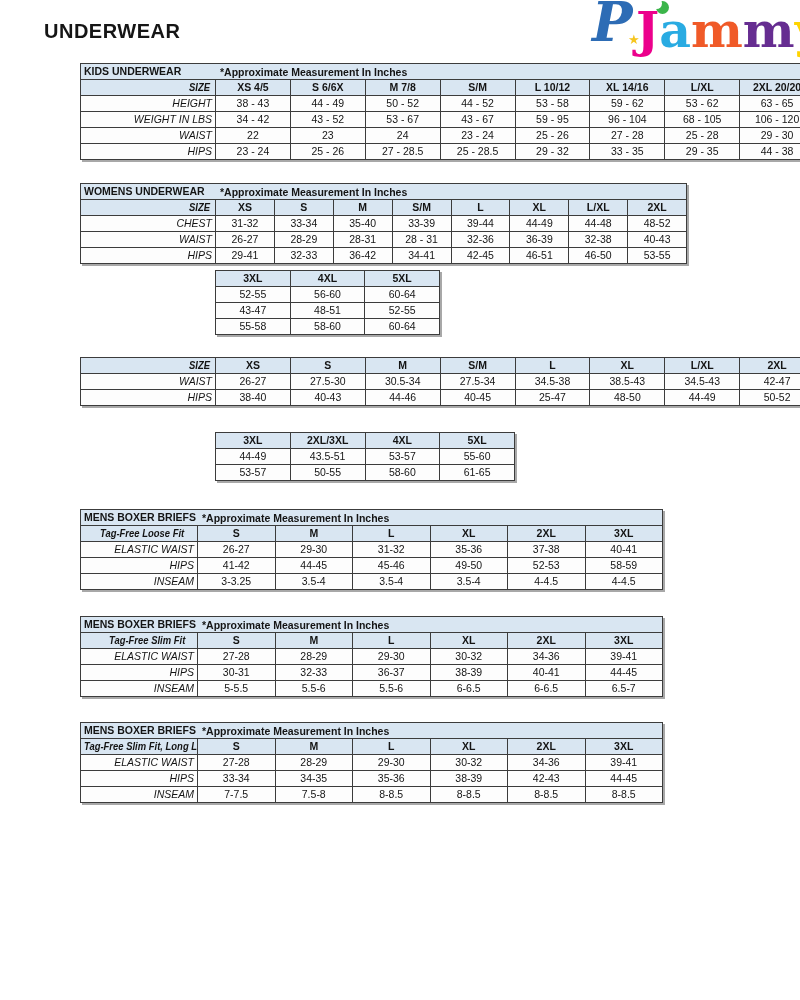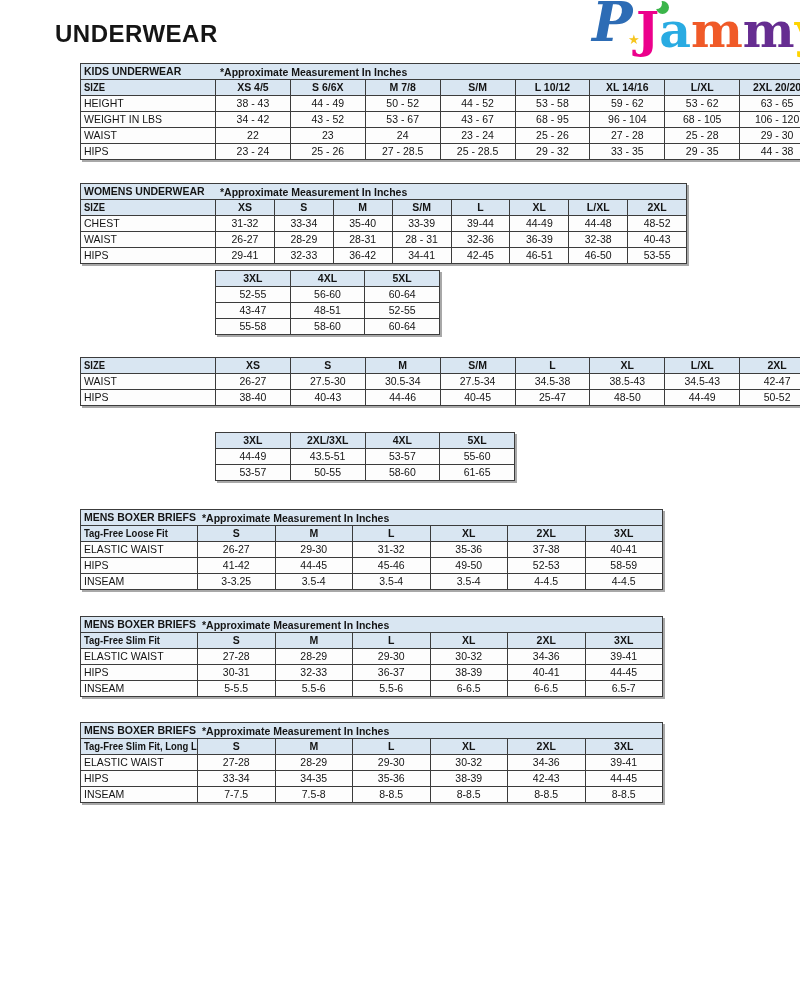--- a/index.html
+++ b/index.html
@@ -1,20 +1,20 @@
 <!DOCTYPE html>
 <html style="--header-bg: #d9e6f2; --row-bg: #fdfdfd; --shadow-c: #a8a8a8; --p-c: #2d6cb5; --star-c: #f6c51d; --moon-c: #3bb54a;"><head>
 <meta charset="utf-8">
 <style>
   html,body { margin:0; padding:0; }
   body { width:800px; height:1000px; background:#ffffff; position:relative;
          font-family:"Liberation Sans", sans-serif; color:#141414; overflow:hidden; }
 
-  .page-title { position:absolute; left:55px; top:20px; margin:0;
-                font-size:24px; font-weight:bold; letter-spacing:.5px; color:#151515; }
+  .page-title { position:absolute; left:44px; top:20px; margin:0;
+                font-size:20px; font-weight:bold; letter-spacing:.5px; color:#151515; }
 
   
   .logo { position:absolute; left:592px; top:0; width:200px; height:62px; }
   .logo-p { position:absolute; left:0; top:-8px; font-family:"DejaVu Serif", serif;
             font-style:italic; font-weight:bold; font-size:54px; line-height:60px;
             color:var(--p-c); }
   .logo-word { position:absolute; left:44px; top:6px; font-family:"DejaVu Serif", serif;
                font-weight:bold; font-size:49px; line-height:48px; letter-spacing:0px;
                white-space:nowrap; }
   .logo-star { position:absolute; left:36px; top:32px; font-size:13px; color:var(--star-c); }
@@ -32,21 +32,21 @@
   .tbl col.labelcol { width:var(--label-w); }
   .tbl td { border:1px solid #3c3c3c; height:15px; line-height:15px; padding:0 3px;
             font-size:10.5px; text-align:center; vertical-align:middle;
             white-space:nowrap; overflow:hidden; background:var(--row-bg); }
   .tbl .title-cell { background:var(--header-bg); position:relative; text-align:left;
                      font-weight:bold; }
   .tbl .tbl-title { font-weight:bold; }
   .tbl .tbl-note  { position:absolute; top:0; left:calc(var(--label-w, 20px) + 4px);
                     line-height:16px; font-weight:bold; }
   .tbl .head-row td { background:var(--header-bg); font-weight:bold; }
-  .tbl .label-cell { text-align:left; }
+  .tbl .label-cell { text-align:right;font-style:italic; }
   .cond { display:inline-block; transform:scaleX(.9); transform-origin:0 50%;
           white-space:nowrap; }
 
   
   .t-kids        { left:55px;  top:63px;  width:735px; --label-w:135px; }
   .t-womens      { left:55px;  top:183px; width:607px; --label-w:135px; }
   .t-womens-ext  { left:190px; top:270px; width:225px; }
   .t-mens        { left:55px;  top:357px; width:735px; --label-w:135px; }
   .t-mens-ext    { left:190px; top:432px; width:300px; }
   .t-boxer-loose { left:55px;  top:509px; width:583px; --label-w:117px; }
@@ -106,21 +106,21 @@
           <td class="val">59 - 62</td>
           <td class="val">53 - 62</td>
           <td class="val">63 - 65</td>
         </tr>
         <tr>
           <td class="label-cell">WEIGHT IN LBS</td>
           <td class="val">34 - 42</td>
           <td class="val">43 - 52</td>
           <td class="val">53 - 67</td>
           <td class="val">43 - 67</td>
-          <td class="val">68 - 95</td>
+          <td class="val">59 - 95</td>
           <td class="val">96 - 104</td>
           <td class="val">68 - 105</td>
           <td class="val">106 - 120</td>
         </tr>
         <tr>
           <td class="label-cell">WAIST</td>
           <td class="val">22</td>
           <td class="val">23</td>
           <td class="val">24</td>
           <td class="val">23 - 24</td>

